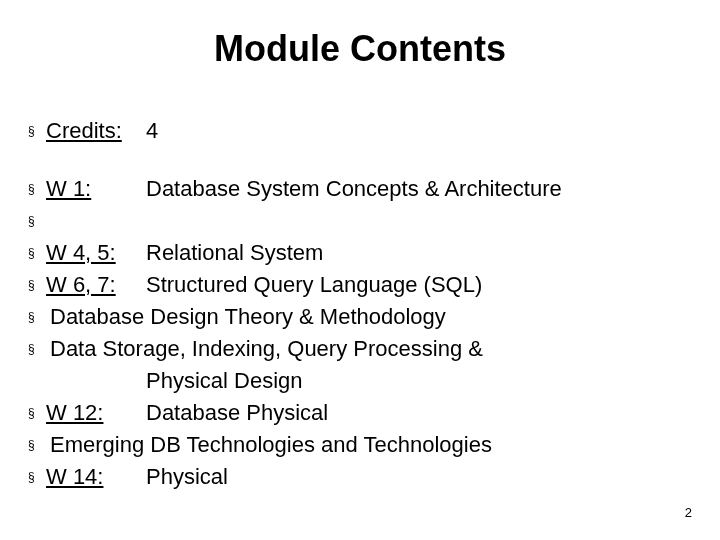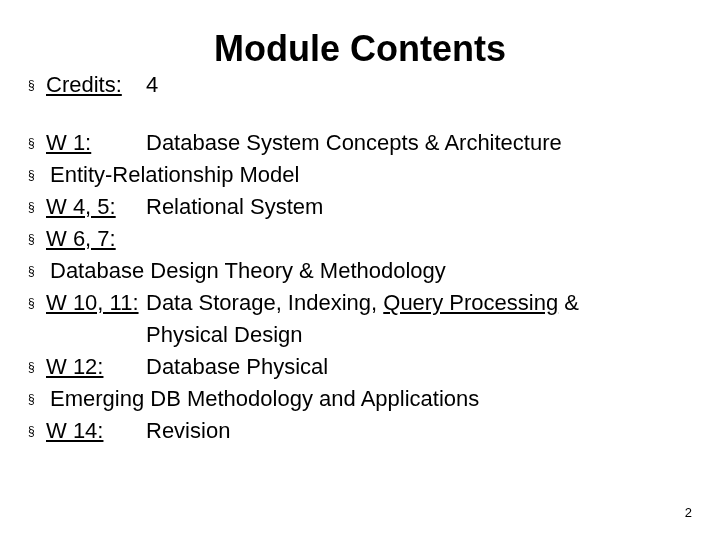--- a/index.html
+++ b/index.html
@@ -1,26 +1,26 @@
 <!DOCTYPE html>
 <html><head>
 <meta charset="utf-8">
 <style>
   * { margin:0; padding:0; box-sizing:border-box; }
   html,body { width:720px; height:540px; background:#fff; font-family:Arial,Helvetica,sans-serif; color:#000; }
   .slide { width:720px; height:540px; position:relative; padding:28px 28px 0 28px; }
-  h1 { font-size:36px; font-weight:bold; text-align:center; }
+  h1 { font-size:36px; font-weight:bold; text-align:center; margin-bottom:46px; }
   .content { font-size:22px; line-height:1.35; }
   .row { display:flex; align-items:flex-start; margin-bottom:2px; }
   .gap { height:26px; }
   .bullet { width:18px; flex:0 0 18px; font-size:12px; line-height:30px; text-align:left; }
   .label { width:96px; flex:0 0 96px;text-decoration:underline; }
   .desc { flex:1; padding-left:4px; }
   .pagenum { position:absolute; bottom:20px; right:28px; font-size:13px; }
-  .u { text-decoration:underline; }
+  .u { }
 </style>
 </head>
 <body>
 
 <div class="slide">
   <h1>Module Contents</h1>
 
   <div class="content">
 
     <div class="row">
@@ -32,57 +32,56 @@
     <div class="gap"></div>
 
     <div id="rows">
         <div class="row">
           <span class="bullet">§</span>
           <span class="label">W 1:</span>
           <span class="desc">Database System Concepts &amp; Architecture</span>
         </div>
         <div class="row">
           <span class="bullet">§</span>
-          <span class="desc">Entity-Relationship Model</span>
         </div>
         <div class="row">
           <span class="bullet">§</span>
           <span class="label">W 4, 5:</span>
           <span class="desc">Relational System</span>
         </div>
         <div class="row">
           <span class="bullet">§</span>
           <span class="label">W 6, 7:</span>
+          <span class="desc">Structured Query Language (SQL)</span>
         </div>
         <div class="row">
           <span class="bullet">§</span>
           <span class="desc">Database Design Theory &amp; Methodology</span>
         </div>
         <div class="row">
           <span class="bullet">§</span>
-          <span class="label">W 10, 11:</span>
           <span class="desc">Data Storage, Indexing, <span class="u">Query Processing</span> &amp;</span>
         </div>
         <div class="row">
           <span class="bullet"></span>
           <span class="label"></span>
           <span class="desc">Physical Design</span>
         </div>
         <div class="row">
           <span class="bullet">§</span>
           <span class="label">W 12:</span>
           <span class="desc">Database Physical</span>
         </div>
         <div class="row">
           <span class="bullet">§</span>
-          <span class="desc">Emerging DB Methodology and Applications</span>
+          <span class="desc">Emerging DB Technologies and Technologies</span>
         </div>
         <div class="row">
           <span class="bullet">§</span>
           <span class="label">W 14:</span>
-          <span class="desc">Revision</span>
+          <span class="desc">Physical</span>
         </div>
       </div>
 
   </div>
 
   <div class="pagenum">2</div>
 </div>
 
 </body></html>

